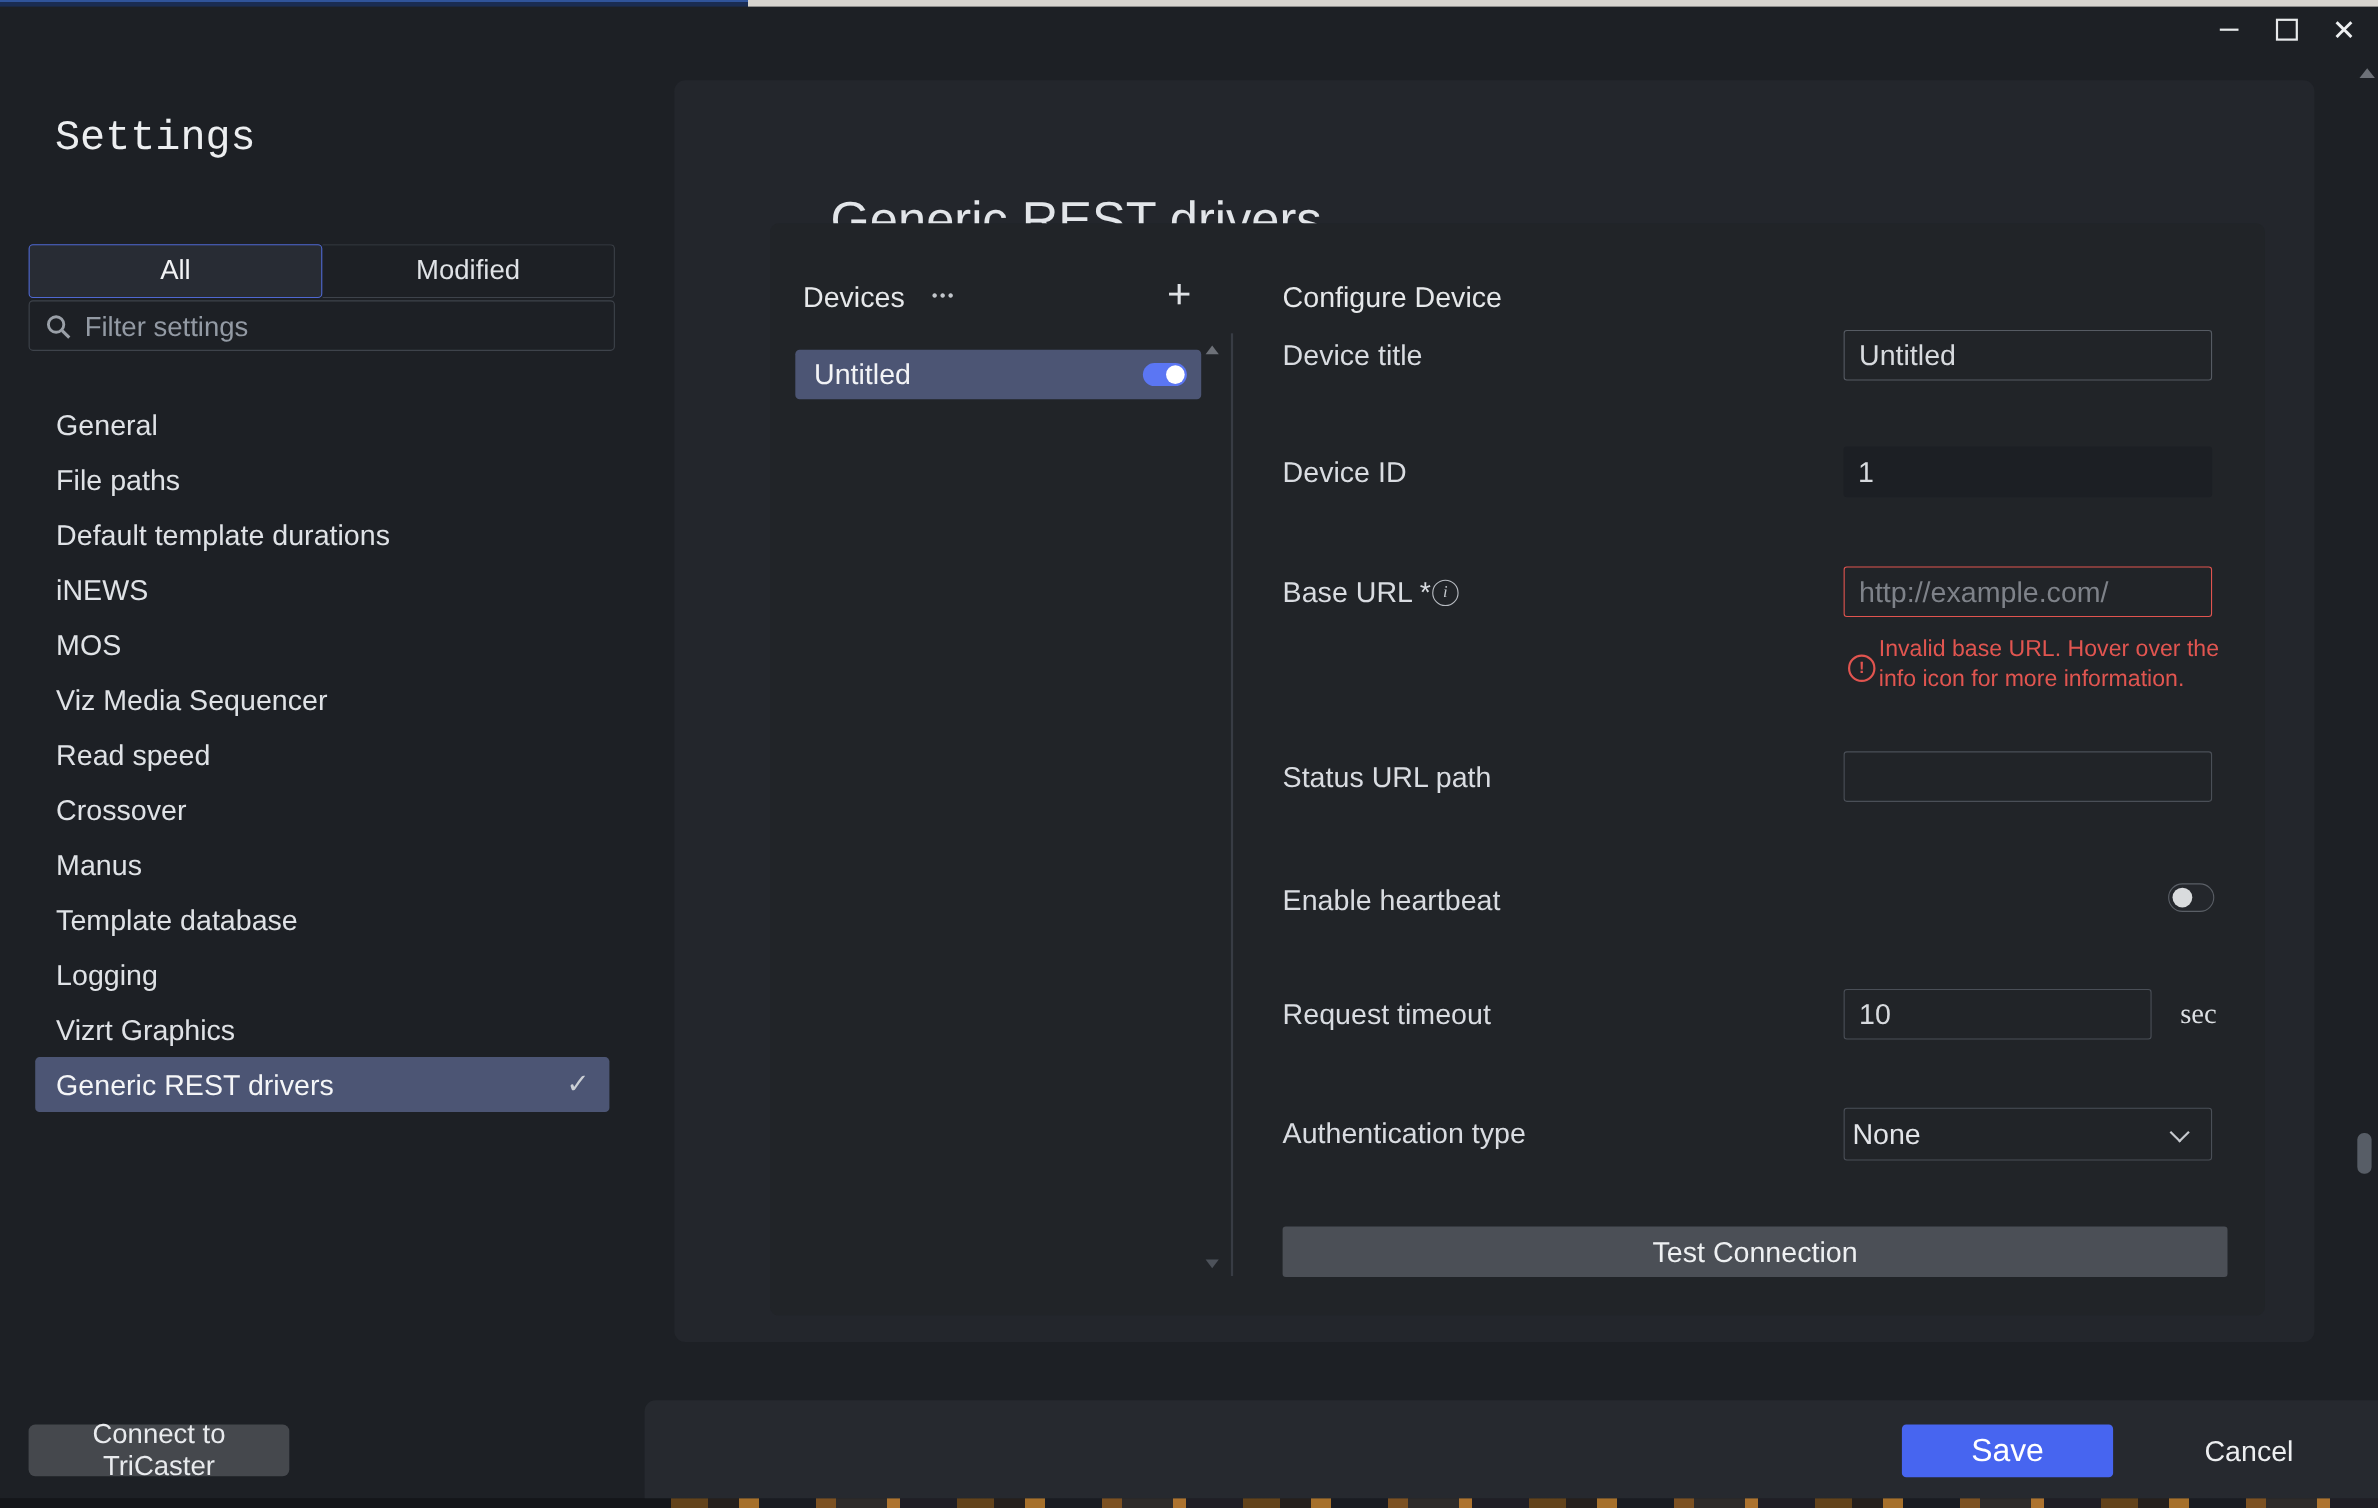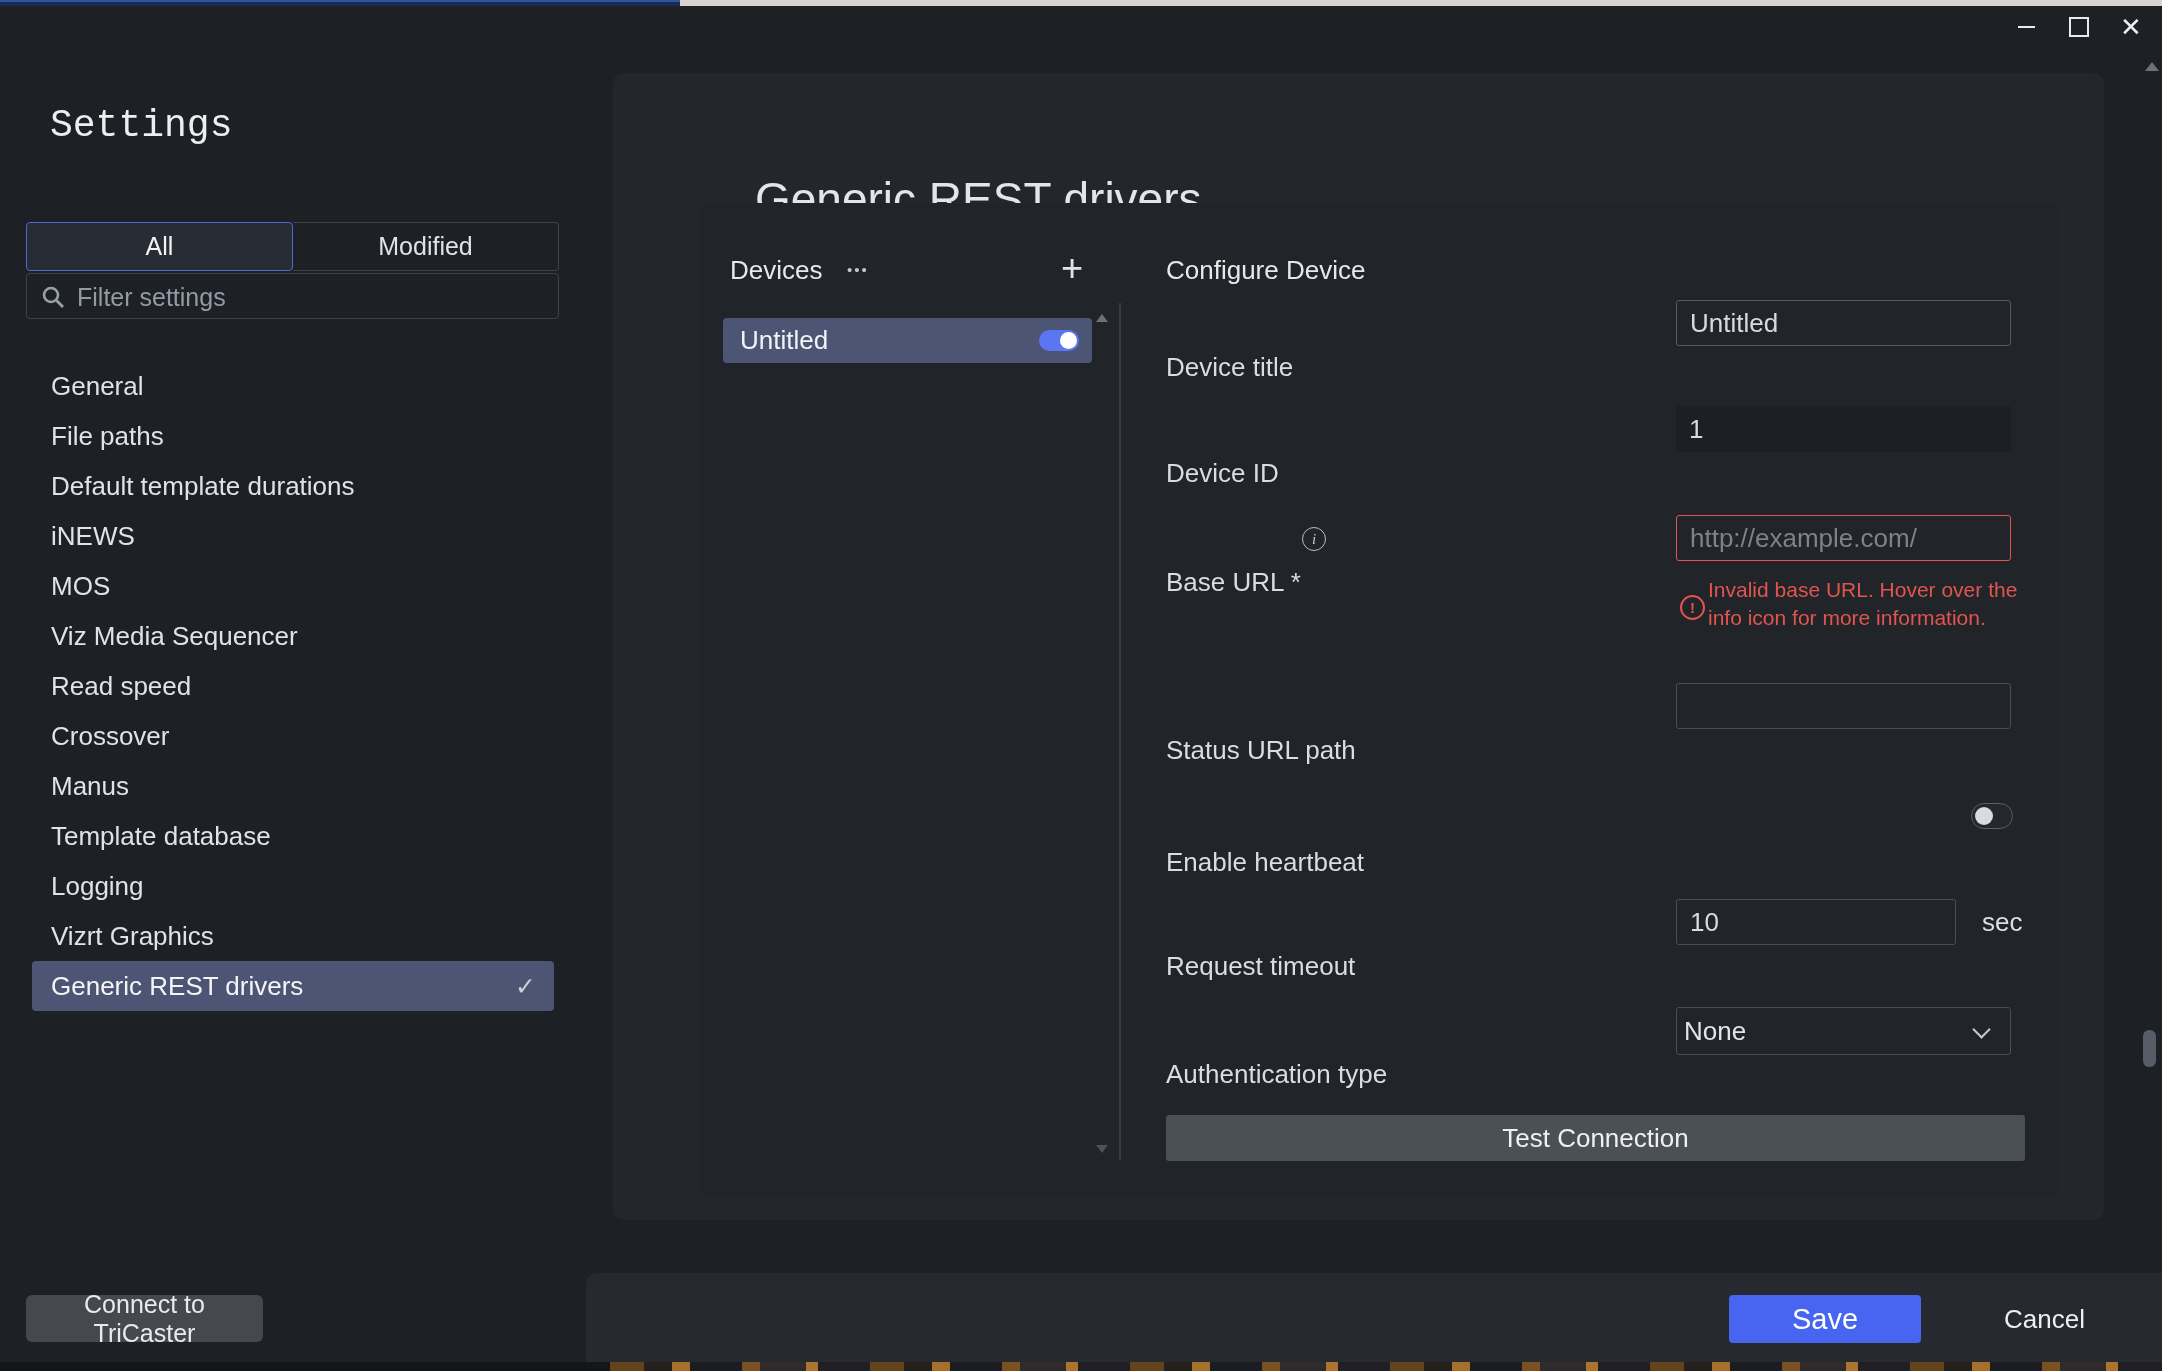--- a/index.html
+++ b/index.html
@@ -67,37 +67,37 @@
     display:flex;align-items:center;padding:0 13px 0 17px;box-sizing:border-box;}
   .device-row .name{font-size:26px;color:#f2f3f6;}
   .toggle-on{margin-left:auto;width:40px;height:21px;border-radius:11px;background:#5b76f3;position:relative;}
   .toggle-on .knob{position:absolute;right:2px;top:2px;width:17px;height:17px;border-radius:50%;background:#ffffff;}
   .list-scroll-up{left:396px;top:111px;}
   .list-scroll-down{left:396px;top:942px;}
   .v-divider{left:419px;top:100px;width:2px;height:857px;background:#383c44;}
 
   
   .config-heading{left:466px;top:52px;font-size:26px;color:#e6e8ea;line-height:30px;}
-  .f-label{left:466px;font-size:26px;color:#d9dce1;line-height:30px;margin-top:44px;}
+  .f-label{left:466px;font-size:26px;color:#d9dce1;line-height:30px;}
   .f-input{left:976px;width:335px;height:46px;box-sizing:border-box;background:transparent;
     border:1px solid #565b63;border-radius:3px;color:#d7dade;font-size:26px;font-family:inherit;
     padding:0 13px;outline:none;}
   .f-input.filled{background:#1c1f24;border:none;}
   .f-input.invalid{border:1px solid #e1544f;}
   .f-input::placeholder{color:#7e8289;opacity:1;}
   .info-icon{left:602px;top:324px;width:22px;height:22px;border:1.5px solid #b9bdc3;border-radius:50%;
     color:#c5c9ce;font-size:15px;font-style:italic;font-family:"Liberation Serif",serif;
     display:flex;align-items:center;justify-content:center;}
   .error-icon{left:980px;top:392px;width:21px;height:21px;border:2px solid #e1544f;border-radius:50%;
     color:#e1544f;font-size:15px;font-weight:bold;display:flex;align-items:center;justify-content:center;}
   .error-text{left:1008px;width:330px;font-size:21px;color:#e15550;line-height:26px;}
   .toggle-off{left:1271px;top:600px;width:42px;height:26px;box-sizing:border-box;border:1px solid #5a5f66;
     border-radius:13px;background:#24272c;position:absolute;}
   .toggle-off .knob{position:absolute;left:3px;top:3px;width:18px;height:18px;border-radius:50%;background:#d9dbdd;}
-  .unit{left:1282px;font-size:26px;color:#dcdfe3;}
+  .unit{left:1282px;font-size:26px;color:#dcdfe3;font-family:Liberation Serif, serif;}
   .select{left:976px;top:804px;width:335px;height:48px;box-sizing:border-box;border:1px solid #4a4f57;border-radius:3px;
     display:flex;align-items:center;padding-left:7px;font-size:26px;color:#e2e4e8;position:absolute;}
   .chevron{position:absolute;right:22px;top:15px;width:11px;height:11px;border-right:2px solid #c6c9ce;border-bottom:2px solid #c6c9ce;transform:rotate(45deg);}
   .test-btn{left:466px;top:912px;width:859px;height:46px;background:#4b4f56;border:none;border-radius:3px;
     color:#eef0f2;font-size:26px;font-family:inherit;display:flex;align-items:center;justify-content:center;}
 
   
   .footer{left:586px;top:1273px;width:1576px;height:89px;background:#26292f;border-top-left-radius:10px;}
   .save-btn{left:1143px;top:22px;width:192px;height:48px;background:#4765f0;border:none;border-radius:4px;
     color:#ffffff;font-size:29px;font-family:inherit;display:flex;align-items:center;justify-content:center;}

